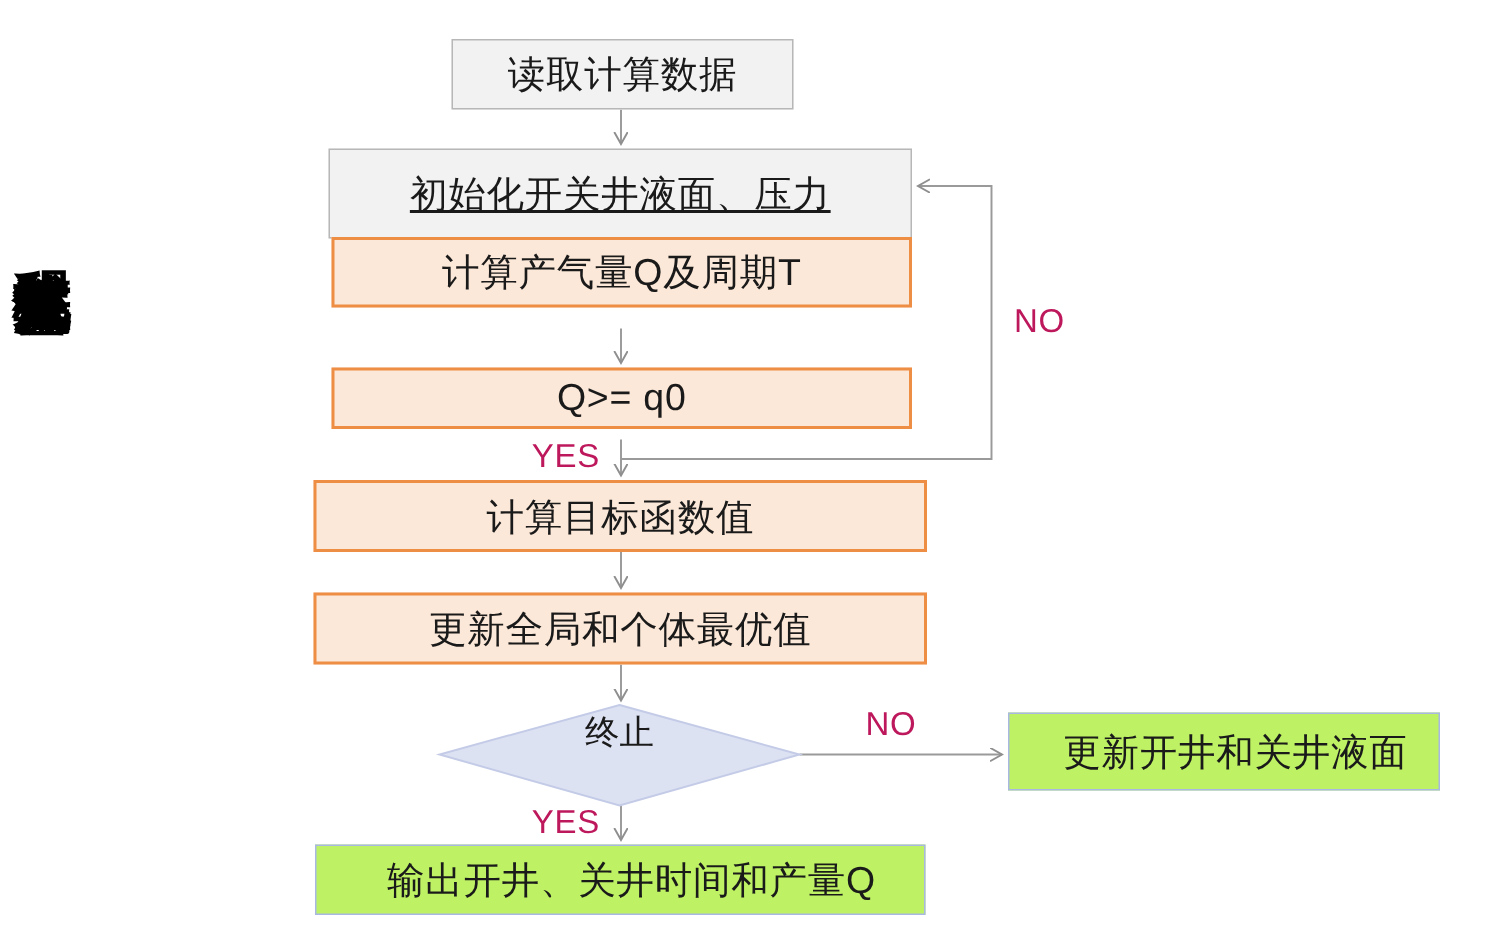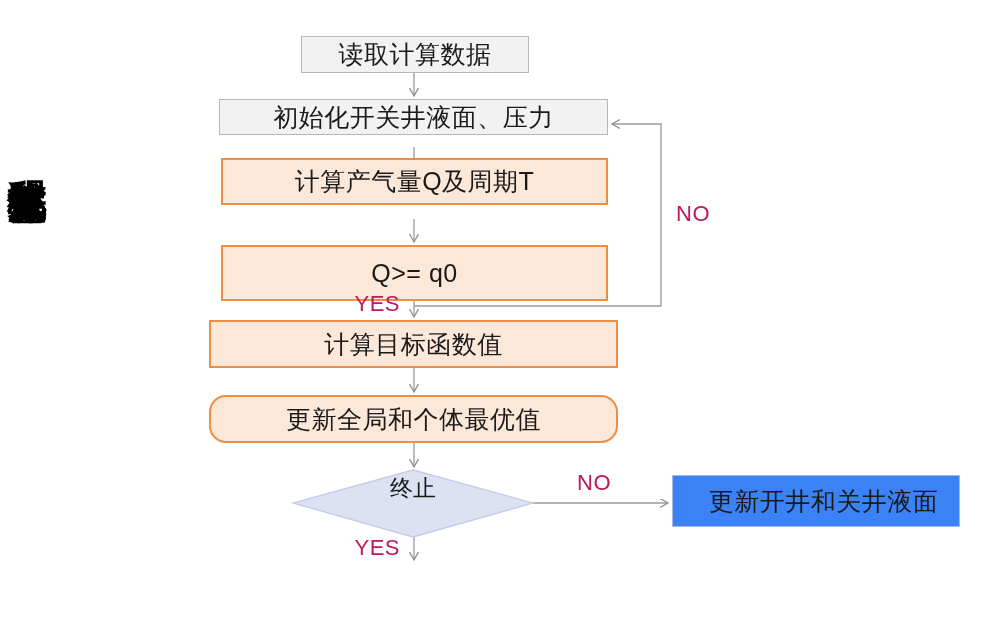--- a/index.html
+++ b/index.html
@@ -34,21 +34,21 @@
   }
   .node.gray {
     background: #f2f2f2;
     border: 1px solid #b7b7b7;
   }
   .node.orange {
     background: #fce8d8;
     border: 2px solid #ee8d44;
   }
   .node.blue {
-    background: #3b82f6;
+    background: #bef264;
     border: 1px solid #a9b8e3;
     padding-left: 15px;
   }
   .diamond-text {
     position: absolute;
     left: 343px;
     top: 474px;
     width: 140px;
     text-align: center;
     font-size: 23px;
@@ -99,48 +99,51 @@
       <path d="M414,443 L414,467" marker-end="url(#arrowhead)"></path>
       <path d="M414,537 L414,560" marker-end="url(#arrowhead)"></path>
       <path d="M414,306 L661,306 L661,124 L612,124" marker-end="url(#arrowhead)"></path>
       <path d="M533,503 L668,503" marker-end="url(#arrowhead)"></path>
     </g>
     <polygon points="413,470 533,503 413,537 293,503" fill="#dde2f3" stroke="#c3cbe7" stroke-width="1.3"></polygon>
   </svg>
 
   <div class="side-title">柱塞优化算法流程</div>
 
-  <div class="node gray" style="left:301px; top:36px; width:228px; height:37px;">
+  <div class="node gray" style="left:301px; top:26px; width:228px; height:47px;">
     <span>读取计算数据</span>
   </div>
 
-  <div class="node gray" style="left:219px; top:99px; width:389px; height:36px;">
+  <div class="node gray" style="left:219px; top:99px; width:389px; height:60px;text-decoration:underline;">
     <span>初始化开关井液面、压力</span>
   </div>
 
   <div class="node orange" style="left:221px; top:158px; width:387px; height:47px;">
     <span>计算产气量Q及周期T</span>
   </div>
 
-  <div class="node orange" style="left:221px; top:245px; width:387px; height:56px;">
+  <div class="node orange" style="left:221px; top:245px; width:387px; height:41px;">
     <span>Q&gt;= q0</span>
   </div>
 
   <div class="node orange" style="left:209px; top:320px; width:409px; height:48px;text-align:center;">
     <span>计算目标函数值</span>
   </div>
 
-  <div class="node orange" style="left:209px; top:395px; width:409px; height:48px;border-radius:17px;">
+  <div class="node orange" style="left:209px; top:395px; width:409px; height:48px;">
     <span>更新全局和个体最优值</span>
   </div>
 
   <div class="diamond-text">
     <div>终止</div>
   </div>
 
+  <div class="node blue" style="left:210px; top:563px; width:407px; height:47px;">
+    <span>输出开井、关井时间和产量Q</span>
+  </div>
 
   <div class="node blue" style="left:672px; top:475px; width:288px; height:52px;">
     <span>更新开井和关井液面</span>
   </div>
 
   <div class="edge-label yes-top">YES</div>
   <div class="edge-label no-top">NO</div>
   <div class="edge-label no-bottom">NO</div>
   <div class="edge-label yes-bottom">YES</div>
 

